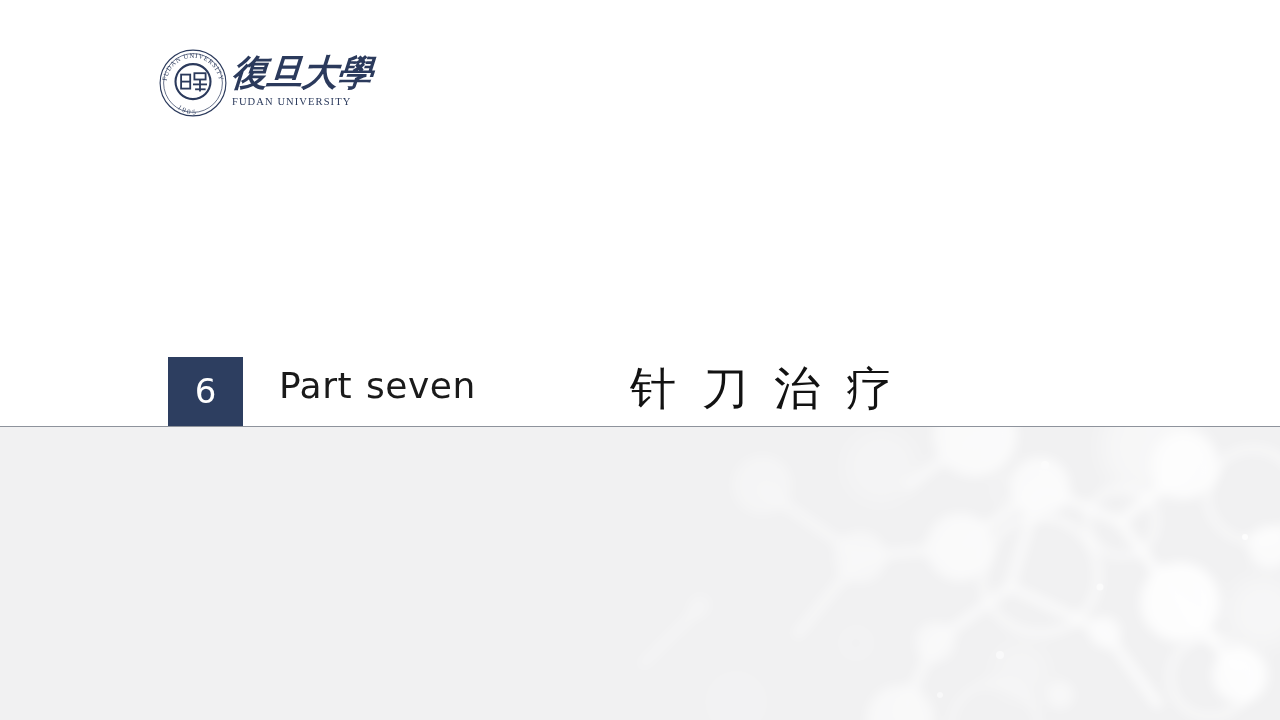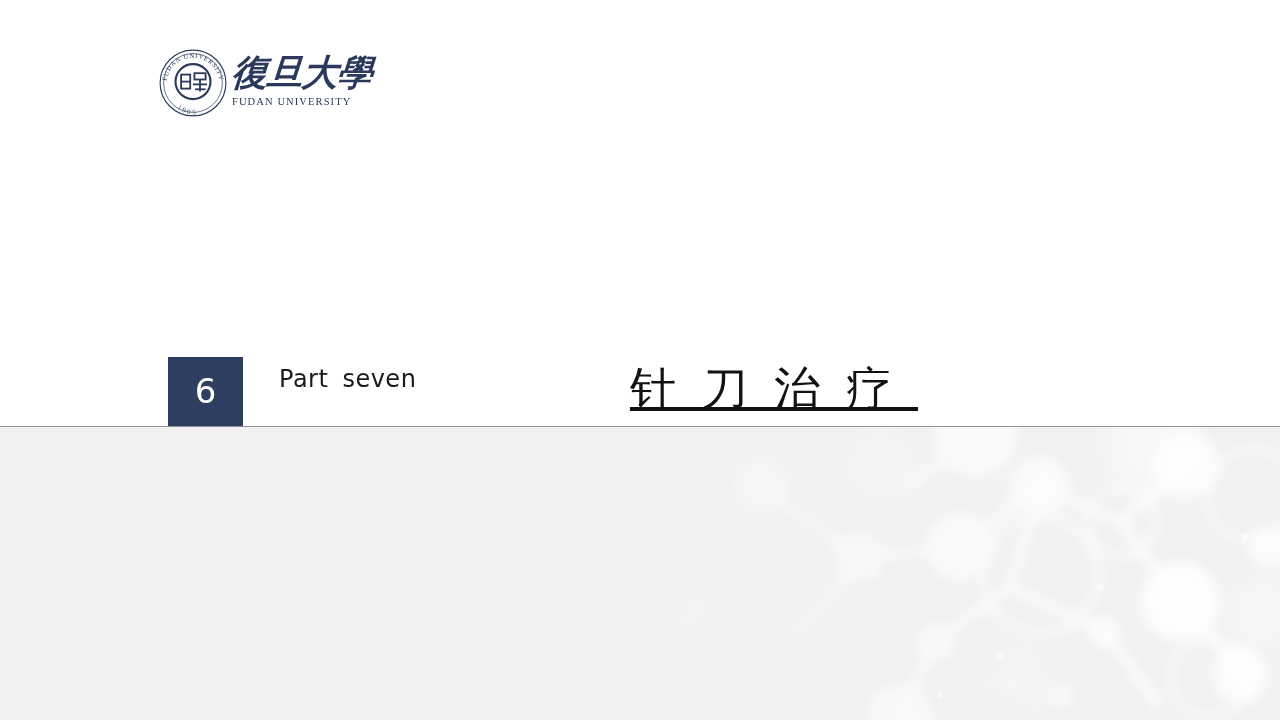--- a/index.html
+++ b/index.html
@@ -83,37 +83,36 @@
     text-align: center;
     color: #ffffff;
     font-size: 34px;
     font-weight: 400;
     font-family: "DejaVu Sans", "Liberation Sans", sans-serif;
   }
   .part-label {
     position: absolute;
     left: 279px;
     top: 365px;
-    font-size: 24px;
+    font-size: 36px;
     color: #1a1a1a;
     letter-spacing: 0.5px;
     white-space: nowrap;
     font-family: "DejaVu Sans", "Liberation Sans", sans-serif;
   }
   .part-label .gap { display: inline-block; width: 14px; }
   .chapter-title {
     position: absolute;
     left: 630px;
     top: 358px;
     font-size: 46px;
     color: #121212;
     letter-spacing: 26px;
     white-space: nowrap;
     font-family: "DejaVu Sans", "Liberation Sans", sans-serif;
-    text-decoration: underline;
   }
 
   
   .divider {
     position: absolute;
     left: 0;
     top: 426px;
     width: 1280px;
     height: 1px;
     background: #8e939c;

